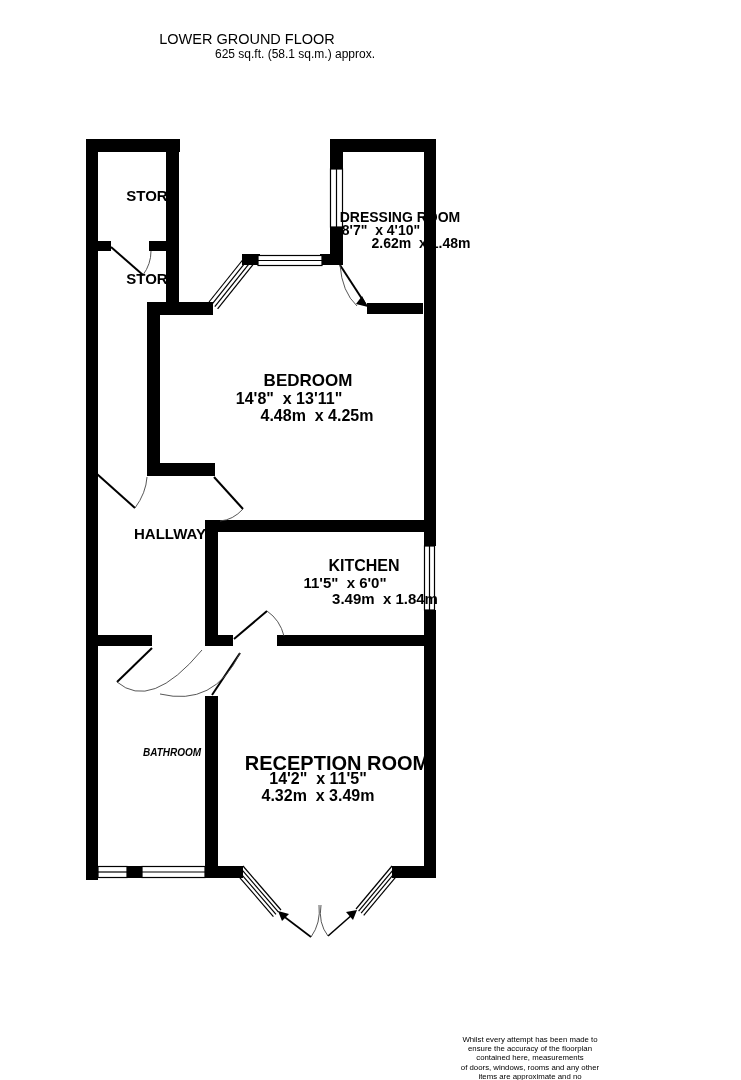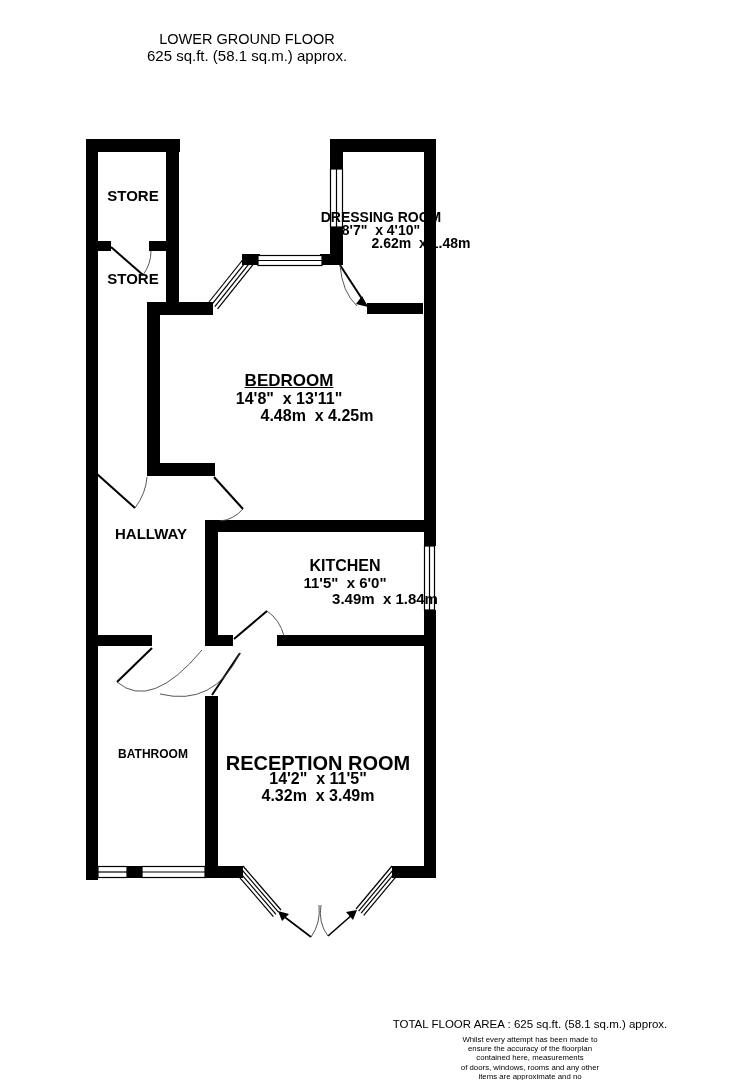--- a/index.html
+++ b/index.html
@@ -2,31 +2,31 @@
 <html><head>
 <meta charset="utf-8">
 <style>
   html,body{margin:0;padding:0;background:#ffffff;}
   body{width:741px;height:1080px;position:relative;overflow:hidden;
        font-family:"Liberation Sans",sans-serif;color:#000;}
   .stage{position:absolute;left:0;top:8px;width:672px;height:1080px;}
   svg.plan{position:absolute;left:0;top:0;}
   .lbl{position:absolute;transform:translateX(-50%);text-align:center;white-space:pre;line-height:1.05;}
   .title1{font-size:14.5px;}
-  .title2{font-size:15px;}
-  .room-name{font-weight:bold;}
+  .title2{font-size:12px;margin-left:48px;}
+  .room-name{font-weight:bold;margin-left:19px;}
   .dims{font-weight:bold;}
   .store{font-size:15px;}
   .dressing-name,.dressing-dims{font-size:14px;}
   .bedroom-name{font-size:17px;}
   .bedroom-dims{font-size:16px;}
   .hallway{font-size:15px;}
   .kitchen-name{font-size:16px;}
   .kitchen-dims{font-size:15px;}
-  .bathroom{font-size:12px;}
+  .bathroom{font-size:10px;font-style:italic;}
   .reception-name{font-size:20px;}
   .reception-dims{font-size:16px;}
   .footer-area{font-size:11.5px;}
   .footer-disclaimer{font-size:7.8px;line-height:1.18;white-space:pre-line;}
   .footer-credit{font-size:7.8px;}
 </style>
 </head>
 <body>
 
 <div class="stage">
@@ -162,37 +162,36 @@
   <div class="lbl title1" style="left:247px;top:24px;">LOWER GROUND FLOOR</div>
   <div class="lbl title2" style="left:247px;top:40px;">625 sq.ft. (58.1 sq.m.) approx.</div>
 
   <div class="lbl room-name store" style="left:133px;top:180px;">STORE</div>
   <div class="lbl room-name store" style="left:133px;top:263px;">STORE</div>
 
   <div class="lbl room-name dressing-name" style="left:381px;top:202px;">DRESSING ROOM</div>
   <div class="lbl dims dressing-dims" style="left:381px;top:215px;">8'7"  x 4'10"</div>
   <div class="lbl dims dressing-dims" style="left:381px;top:228px;margin-left:40px;">2.62m  x 1.48m</div>
 
-  <div class="lbl room-name bedroom-name" style="left:289px;top:364px;text-decoration:underline;">BEDROOM</div>
+  <div class="lbl room-name bedroom-name" style="left:289px;top:364px;">BEDROOM</div>
   <div class="lbl dims bedroom-dims" style="left:289px;top:383px;">14'8"  x 13'11"</div>
   <div class="lbl dims bedroom-dims" style="left:289px;top:400px;margin-left:28px;">4.48m  x 4.25m</div>
 
   <div class="lbl room-name hallway" style="left:151px;top:518px;">HALLWAY</div>
 
   <div class="lbl room-name kitchen-name" style="left:345px;top:550px;text-align:right;">KITCHEN</div>
   <div class="lbl dims kitchen-dims" style="left:345px;top:567px;">11'5"  x 6'0"</div>
   <div class="lbl dims kitchen-dims" style="left:345px;top:583px;margin-left:40px;">3.49m  x 1.84m</div>
 
   <div class="lbl room-name bathroom" style="left:153px;top:740px;">BATHROOM</div>
 
   <div class="lbl room-name reception-name" style="left:318px;top:745px;">RECEPTION ROOM</div>
   <div class="lbl dims reception-dims" style="left:318px;top:763px;">14'2"  x 11'5"</div>
   <div class="lbl dims reception-dims" style="left:318px;top:780px;">4.32m  x 3.49m</div>
 
-  <div class="lbl footer-area" style="left:530px;top:1010px;">TOTAL FLOOR AREA : 625 sq.ft. (58.1 sq.m.) approx.</div>
   <div class="lbl footer-disclaimer" style="left:530px;top:1027px;">Whilst every attempt has been made to ensure the accuracy of the floorplan contained here, measurements
 of doors, windows, rooms and any other items are approximate and no responsibility is taken for any error,
 omission or mis-statement. This plan is for illustrative purposes only and should be used as such by any
 prospective purchaser. The services, systems and appliances shown have not been tested and no guarantee
 as to their operability or efficiency can be given.</div>
   <div class="lbl footer-credit" style="left:530px;top:1074px;">Made with Metropix ©2025</div>
 
 </div>
 
 </body></html>

